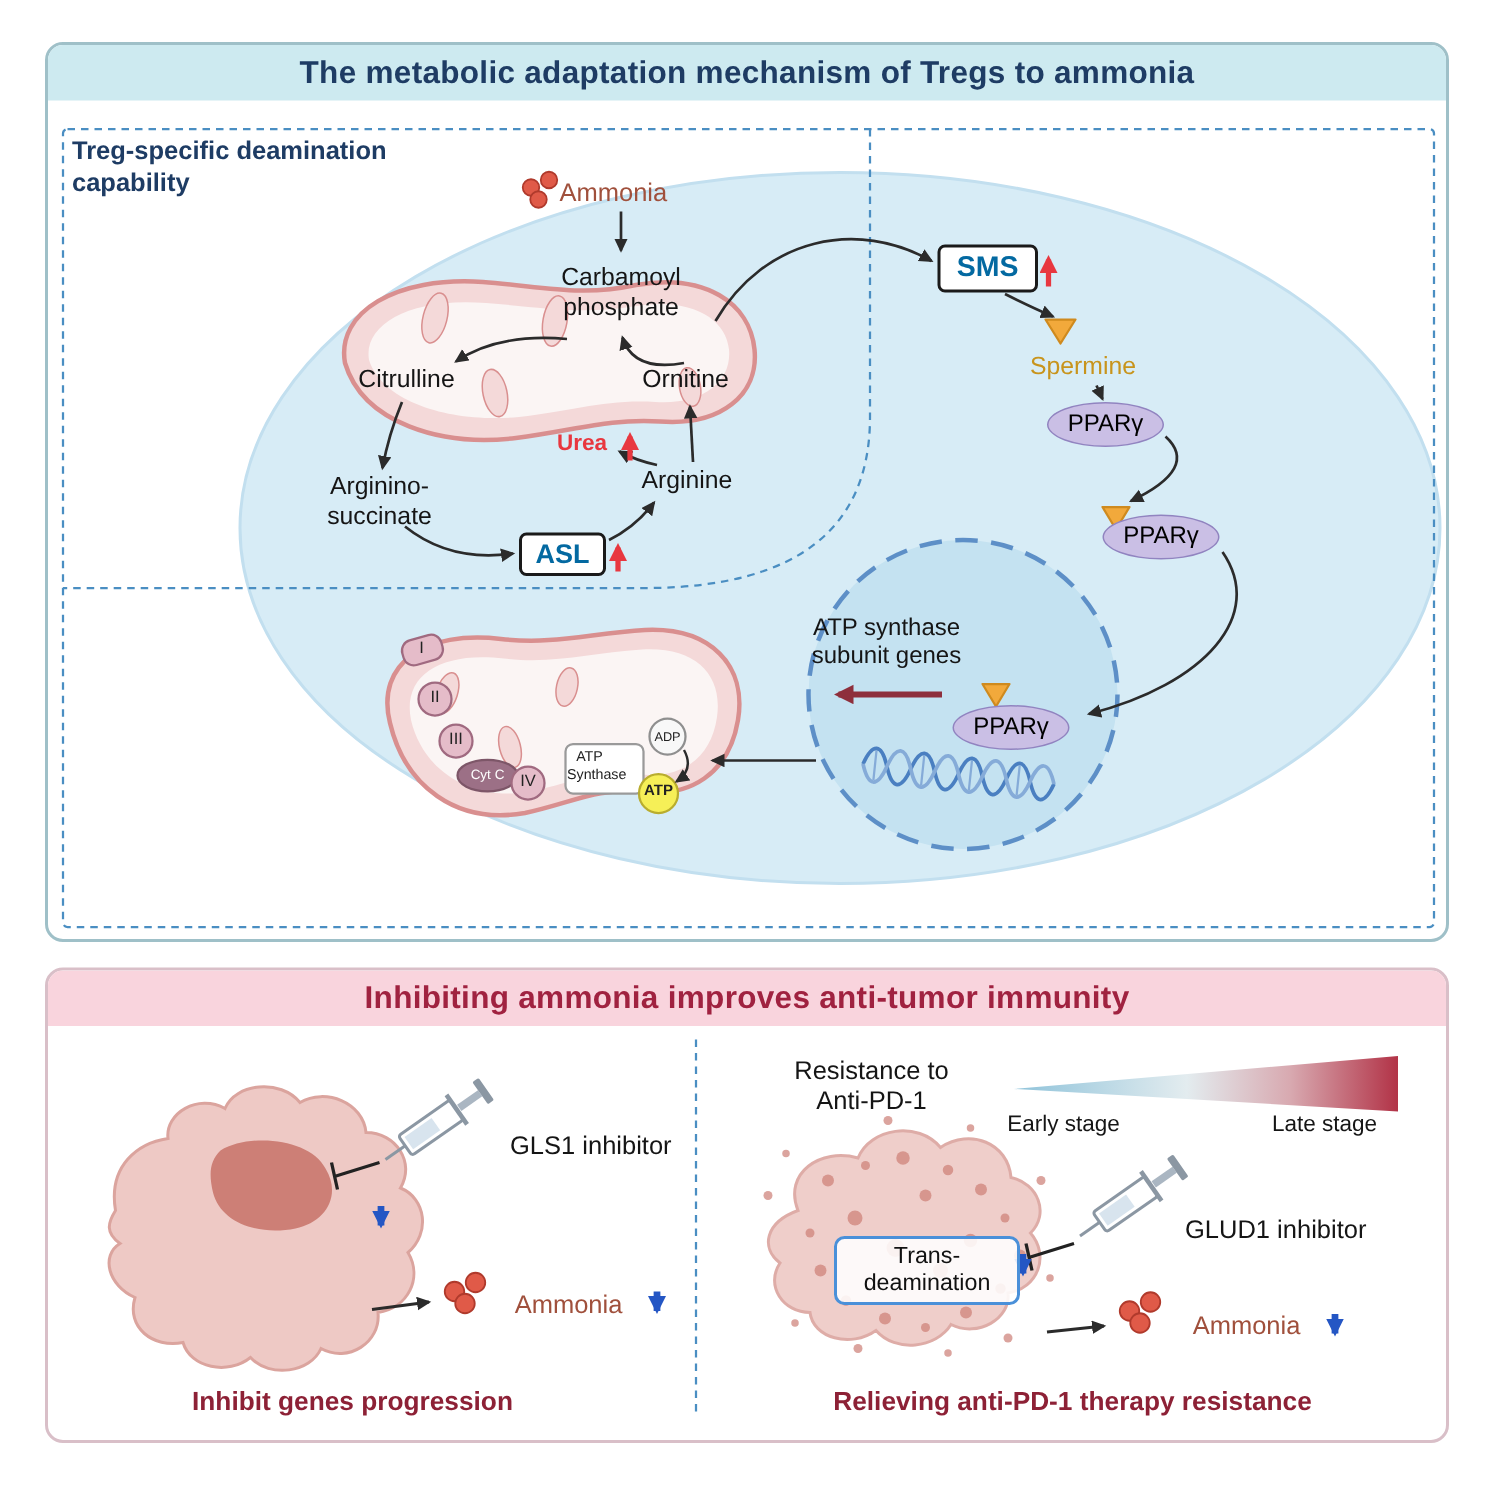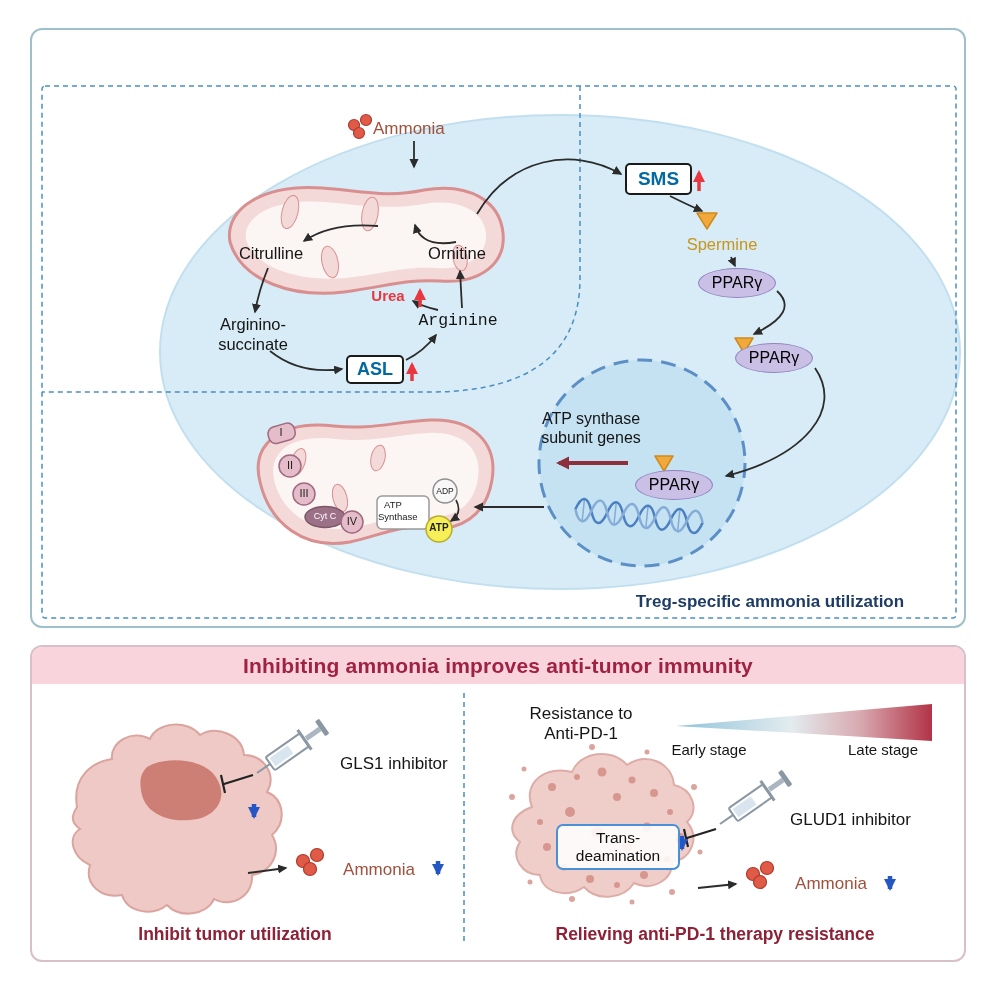--- a/index.html
+++ b/index.html
@@ -121,28 +121,32 @@
         <path d="M 623 426 L 641 426 L 632 441 Z"></path>
       </g>
 
       <g fill="var(--dot_fill,#e05a48)" stroke="var(--dot_stroke,#b03a2c)" stroke-width="1.2">
         <circle cx="322" cy="95" r="5.5"></circle>
           <circle cx="334" cy="90" r="5.5"></circle>
           <circle cx="327" cy="103" r="5.5"></circle>
       </g>
     </svg>
 
-
-    <div class="lbl region-lbl center" style="left:556px; top:561px; width:364px;">Treg-specific ammonia utilization</div>
+    <div class="hdr hdr-top">
+        <span>The metabolic adaptation mechanism of Tregs to ammonia</span>
+      </div>
+
+    <div class="lbl region-lbl" style="left:16px; top:60px; width:250px;">Treg-specific deamination capability</div>
     <div class="lbl ammonia-word" style="left:341px; top:89px; width:100px;">Ammonia</div>
+    <div class="lbl center" style="left:329px; top:146px; width:106px;">Carbamoyl phosphate</div>
     <div class="lbl center" style="left:186px; top:214px; width:106px;">Citrulline</div>
     <div class="lbl center" style="left:372px; top:214px; width:106px;">Ornitine</div>
     <div class="lbl urea center" style="left:330px; top:257px; width:52px;">Urea</div>
     <div class="lbl center" style="left:170px; top:285px; width:102px;">Arginino-succinate</div>
-    <div class="lbl center" style="left:374px; top:281px; width:104px;font-family:Liberation Mono, monospace;">Arginine</div>
+    <div class="lbl center" style="left:374px; top:281px; width:104px;">Arginine</div>
     <div class="kbox" style="left:314px; top:325px; width:58px; height:29px; font-size:18px;">ASL</div>
     <div class="kbox" style="left:593px; top:133px; width:67px; height:32px; font-size:19px;">SMS</div>
     <div class="lbl spermine center" style="left:634px; top:205px; width:112px;">Spermine</div>
     <div class="pill" style="left:666px; top:238px; width:78px; height:30px;">PPARγ</div>
     <div class="pill" style="left:703px; top:313px; width:78px; height:30px;">PPARγ</div>
     <div class="pill" style="left:603px; top:440px; width:78px; height:30px;">PPARγ</div>
     <div class="lbl center" style="left:498px; top:379px; width:122px; font-size:16px;">ATP synthase subunit genes</div>
 
     <div class="lbl tiny center" style="left:240px; top:396px; width:18px; font-size:11px;">I</div>
     <div class="lbl tiny center" style="left:249px; top:429px; width:18px; font-size:11px;">II</div>
@@ -253,21 +257,21 @@
           <circle cx="728" cy="235" r="6.5"></circle>
       </g>
     </svg>
 
     <div class="hdr hdr-bottom">
         <span>Inhibiting ammonia improves anti-tumor immunity</span>
       </div>
 
     <div class="lbl" style="left:308px; top:107px; width:170px; font-size:17px;">GLS1 inhibitor</div>
     <div class="lbl ammonia-word center" style="left:294px; top:213px; width:106px;">Ammonia</div>
-    <div class="lbl caption center" style="left:62px; top:277px; width:282px;">Inhibit tumor utilization</div>
+    <div class="lbl caption center" style="left:62px; top:277px; width:282px;">Inhibit genes progression</div>
 
     <div class="lbl center" style="left:482px; top:57px; width:134px; font-size:17px;">Resistance to Anti-PD-1</div>
     <div class="lbl center" style="left:614px; top:94px; width:126px; font-size:15px;">Early stage</div>
     <div class="lbl center" style="left:788px; top:94px; width:126px; font-size:15px;">Late stage</div>
     <div class="bluebox" style="left:524px; top:177px; width:124px; height:46px; font-size:15.5px;">Trans-deamination</div>
     <div class="lbl" style="left:758px; top:163px; width:170px; font-size:17px;">GLUD1 inhibitor</div>
     <div class="lbl ammonia-word center" style="left:746px; top:227px; width:106px;">Ammonia</div>
     <div class="lbl caption center" style="left:506px; top:277px; width:354px;">Relieving anti-PD-1 therapy resistance</div>
   </div>
 

